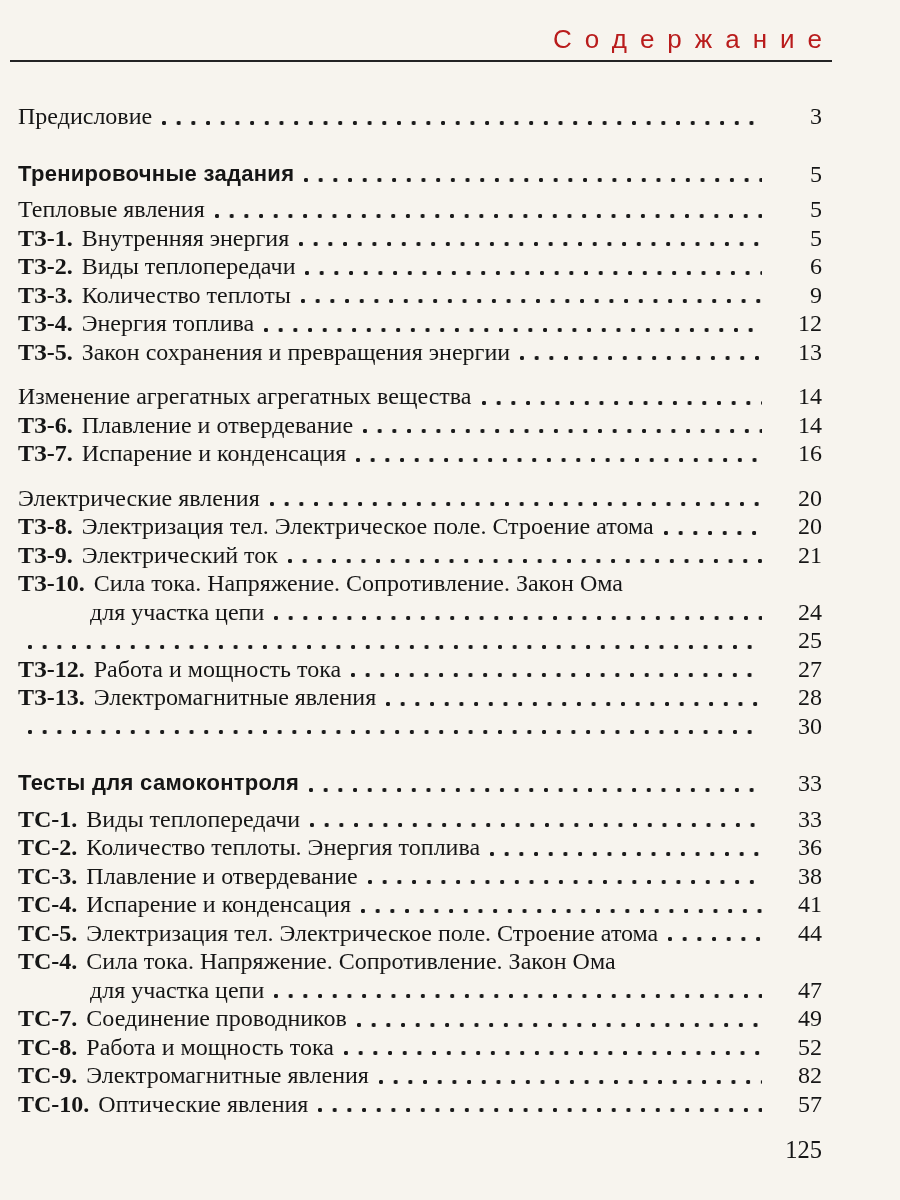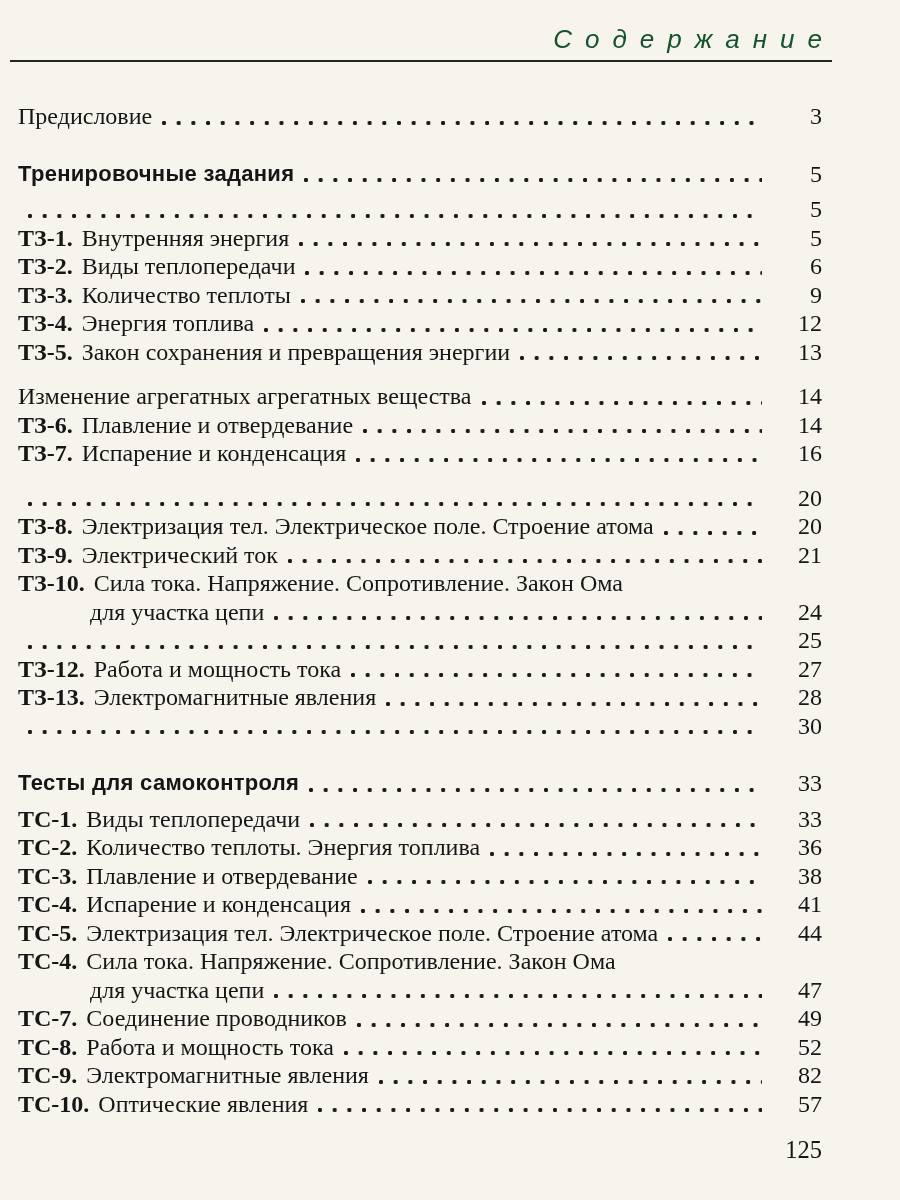--- a/index.html
+++ b/index.html
@@ -22,23 +22,22 @@
   .header {
     text-align: right;
     line-height: 30px;
     height: 30px;
   }
   .header-title {
     font-family: "Liberation Sans", sans-serif;
     font-size: 26px;
     letter-spacing: 13px;
     margin-right: -13px;
-    color: #14532d;
+    color: #b91c1c;
     white-space: nowrap;
-    font-style: italic;
   }
   .rule {
     height: 2px;
     background: #242424;
     margin: 6px -10px 0 -8px;
   }
   .toc { margin-top: 40px; }
   .row {
     display: flex;
     align-items: flex-end;
@@ -99,20 +98,21 @@
         <span class="t"><span>Предисловие</span></span>
         <span class="leader"></span>
         <span class="num">3</span>
       </div>
       <div class="row chapter">
         <span class="t"><span>Тренировочные задания</span></span>
         <span class="leader"></span>
         <span class="num">5</span>
       </div>
       <div class="row section">
+        <span class="t"><span>Тепловые явления</span></span>
         <span class="leader"></span>
         <span class="num">5</span>
       </div>
       <div class="row item">
         <span class="t"><span class="prefix">ТЗ-1.</span><span>Внутренняя энергия</span></span>
         <span class="leader"></span>
         <span class="num">5</span>
       </div>
       <div class="row item">
         <span class="t"><span class="prefix">ТЗ-2.</span><span>Виды теплопередачи</span></span>
@@ -143,20 +143,21 @@
         <span class="t"><span class="prefix">ТЗ-6.</span><span>Плавление и отвердевание</span></span>
         <span class="leader"></span>
         <span class="num">14</span>
       </div>
       <div class="row item">
         <span class="t"><span class="prefix">ТЗ-7.</span><span>Испарение и конденсация</span></span>
         <span class="leader"></span>
         <span class="num">16</span>
       </div>
       <div class="row section">
+        <span class="t"><span>Электрические явления</span></span>
         <span class="leader"></span>
         <span class="num">20</span>
       </div>
       <div class="row item">
         <span class="t"><span class="prefix">ТЗ-8.</span><span>Электризация тел. Электрическое поле. Строение атома</span></span>
         <span class="leader"></span>
         <span class="num">20</span>
       </div>
       <div class="row item">
         <span class="t"><span class="prefix">ТЗ-9.</span><span>Электрический ток</span></span>

